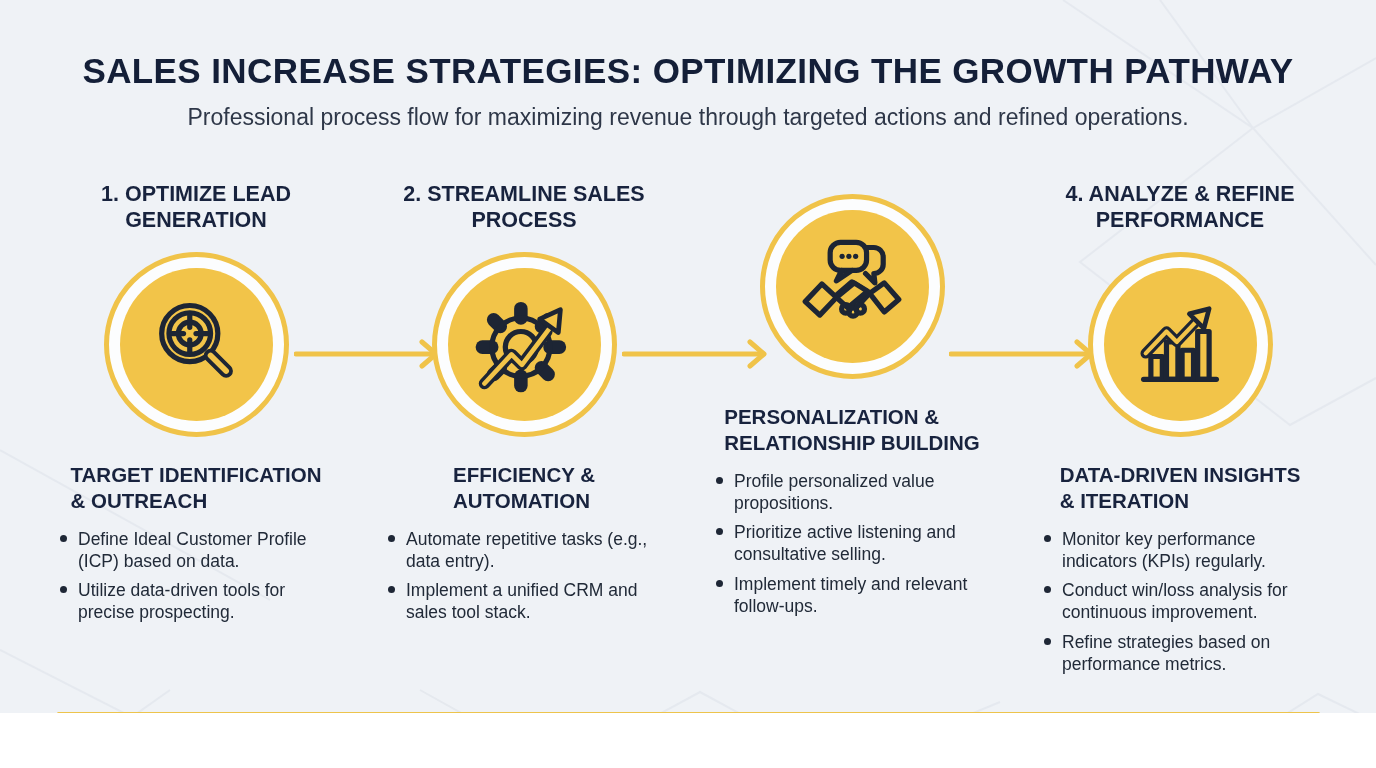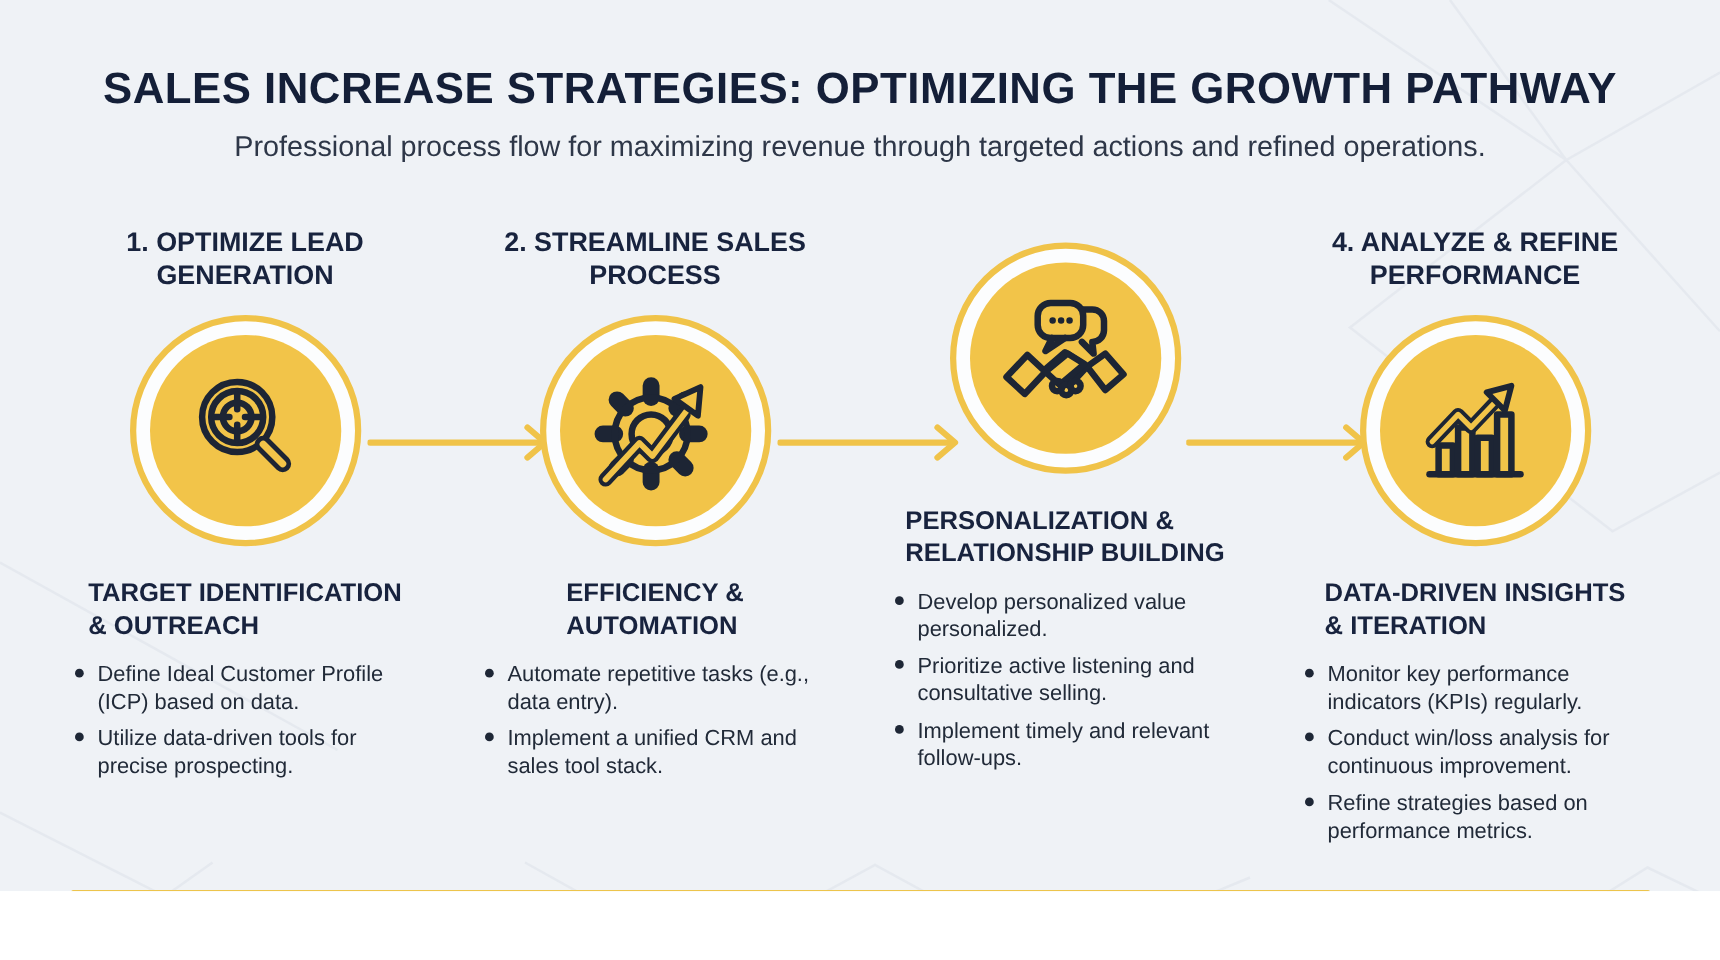--- a/index.html
+++ b/index.html
@@ -171,21 +171,21 @@
               <circle cx="58" cy="72" r="4"></circle>
             </g>
           </svg>
         </div>
       </div>
       <div class="step-sub">PERSONALIZATION &amp;
 RELATIONSHIP BUILDING</div>
       <ul class="bullets">
         <li class="bullet">
             <span class="dot"></span>
-            <span>Develop personalized value personalized.</span>
+            <span>Profile personalized value propositions.</span>
           </li>
         <li class="bullet">
             <span class="dot"></span>
             <span>Prioritize active listening and consultative selling.</span>
           </li>
         <li class="bullet">
             <span class="dot"></span>
             <span>Implement timely and relevant follow-ups.</span>
           </li>
       </ul>

